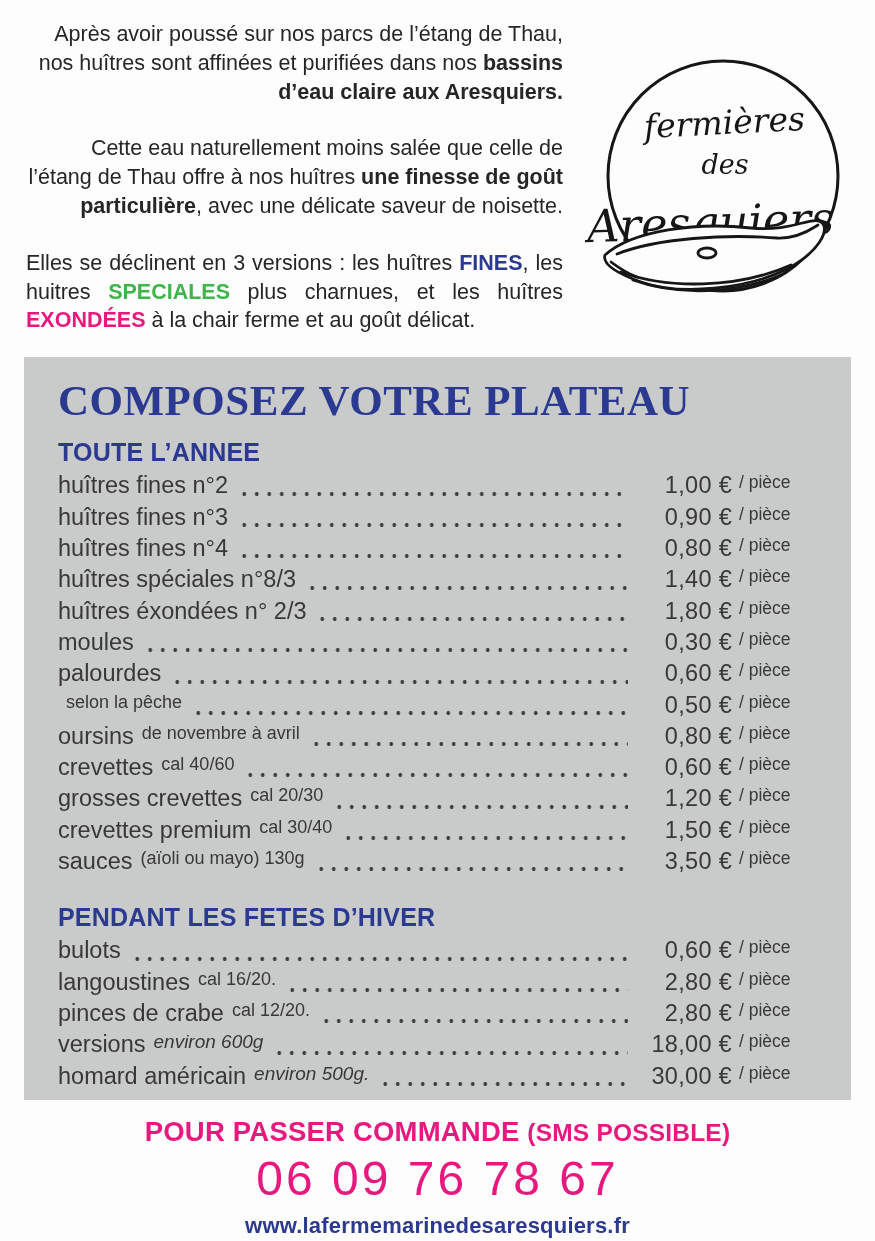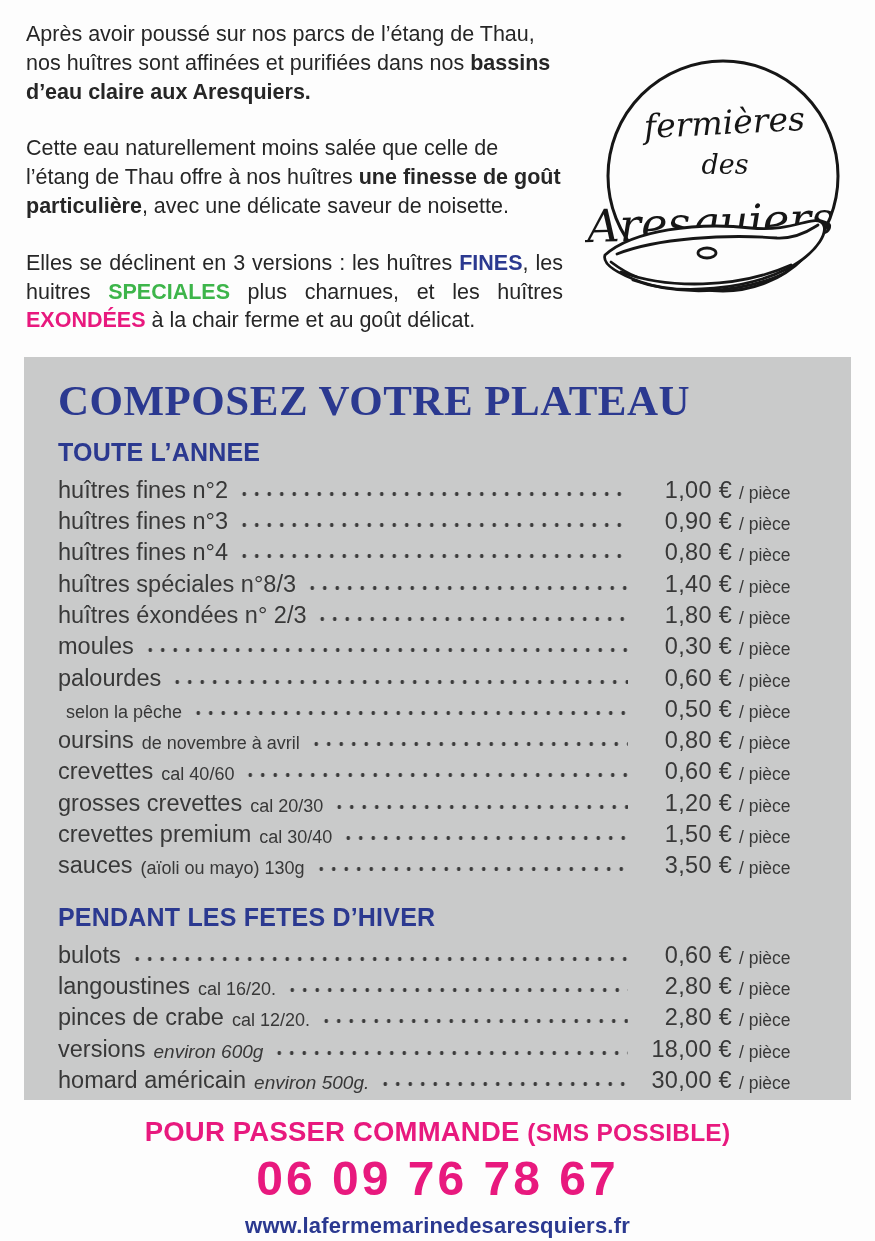--- a/index.html
+++ b/index.html
@@ -8,58 +8,58 @@
   }
   *{margin:0;padding:0;box-sizing:border-box;}
   body{background:#ffffff;font-family:"Liberation Sans",sans-serif;}
   .page{
     width:875px;height:1241px;position:relative;background:#fdfdfd;
     overflow:hidden;color:var(--ink);
   }
   
   .intro{padding:20px 28px 0 26px;font-size:21.5px;line-height:1.34;}
   .logo-float{float:right;width:262px;height:254px;margin-top:36px;margin-left:22px;}
-  .intro p{margin-bottom:28px;}
+  .intro p{margin-bottom:28px;text-align:right;}
   .intro p.justify{text-align:justify;margin-bottom:0;}
   .seg-bold{font-weight:bold;}
   .seg-blue{color:var(--blue);font-weight:bold;}
   .seg-green{color:var(--green);font-weight:bold;}
   .seg-magenta{color:var(--magenta);font-weight:bold;}
   
   .panel{
     clear:both;margin:22px 24px 0 24px;background:var(--gray);
     padding:20px 45px 26px 34px;height:743px;
   }
   .menu-title{
     font-family:"Liberation Serif",serif;font-weight:bold;
     font-size:43px;color:var(--blue);letter-spacing:.5px;line-height:1.1;
   }
   .section-heading{
     font-size:25px;font-weight:bold;color:var(--blue);
     margin-top:14px;margin-bottom:5px;letter-spacing:.2px;
   }
   .section-heading.winter{margin-top:24px;}
   .row{
-    display:flex;align-items:flex-end;height:31.3px;
+    display:flex;align-items:flex-start;height:31.3px;
     font-size:23.5px;color:var(--menu-ink);white-space:nowrap;
   }
   .row .note{font-size:18px;margin-left:8px;}
   .row .note.it{font-style:italic;font-size:19px;}
   .leader{
     flex:1;align-self:flex-end;height:6px;margin:0 10px 7px 10px;
     background-image:radial-gradient(circle,#3b3b3b 1.7px,transparent 2.1px);
     background-size:12.5px 6px;background-repeat:repeat-x;background-position:left bottom;
   }
   .price{min-width:94px;text-align:right;letter-spacing:.3px;}
   .unit{width:74px;font-size:17.5px;padding-left:7px;}
   
   .footer{text-align:center;margin-top:16px;}
   .order-line{color:var(--magenta);font-weight:bold;font-size:27.5px;letter-spacing:.2px;}
   .order-line .sms{font-size:24.5px;}
-  .phone{color:var(--magenta);font-weight:bold;font-size:48px;letter-spacing:3px;margin-top:3px;}
+  .phone{color:var(--magenta);font-weight:normal;font-size:48px;letter-spacing:3px;margin-top:3px;}
   .url{color:var(--blue);font-weight:bold;font-size:22px;margin-top:7px;letter-spacing:.2px;}
   
   .logo-float svg{width:100%;height:100%;}
   .logo-hand{font-family:"DejaVu Serif",serif;font-style:italic;fill:#161616;}
 </style>
 </head>
 <body>
 
 <div class="page">
 

